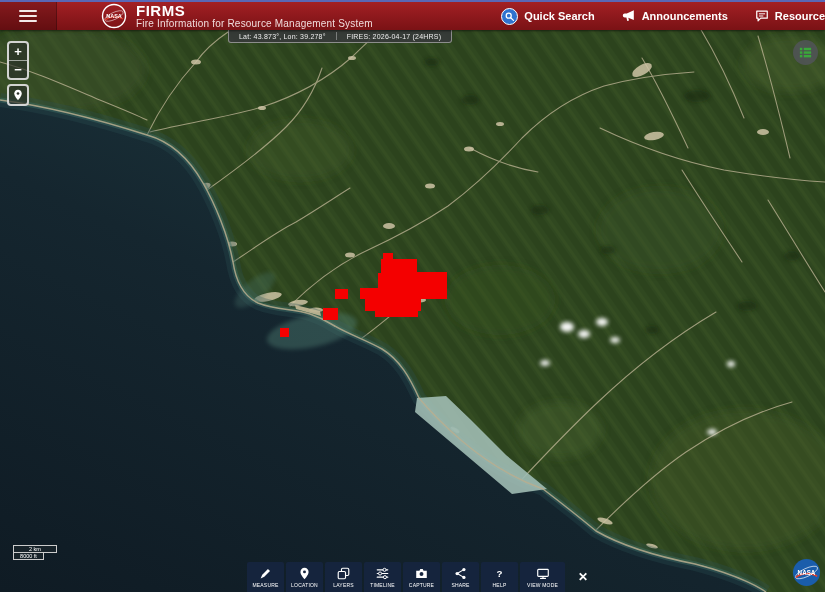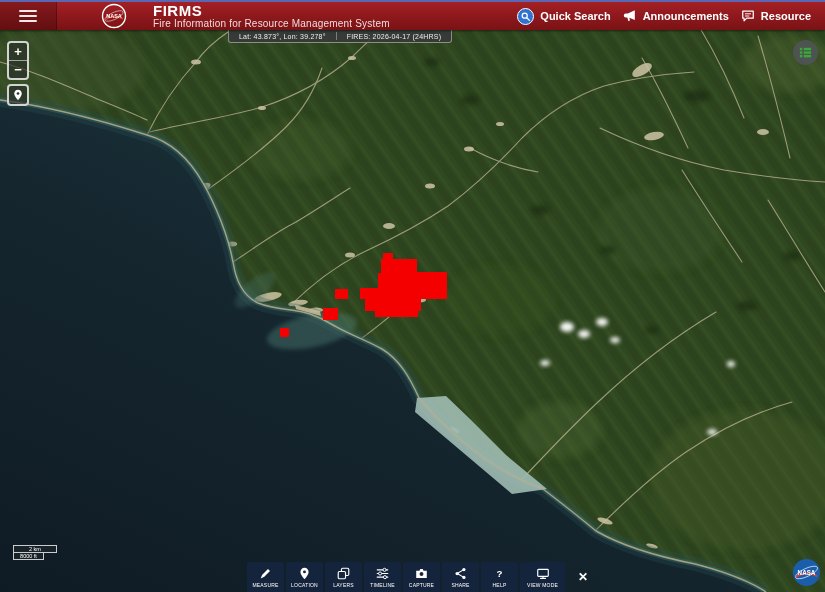--- a/index.html
+++ b/index.html
@@ -8,24 +8,24 @@
 
   
   .map-svg{position:absolute;left:0;top:0;width:825px;height:592px;display:block;}
 
   
   .top-accent{position:absolute;left:0;top:0;width:100%;height:2px;background:#5a67b5;z-index:20;}
   .header{position:absolute;left:0;top:2px;width:100%;height:28px;background:linear-gradient(180deg,#a32024,#7a1215);display:flex;align-items:center;z-index:19;box-shadow:0 1px 2px rgba(0,0,0,.5);}
   .menu-zone{width:56px;height:100%;background:rgba(0,0,0,.18);border-right:1px solid rgba(0,0,0,.25);display:flex;align-items:center;justify-content:center;flex:0 0 auto;cursor:pointer;}
   .hamburger{width:18px;height:12px;display:flex;flex-direction:column;justify-content:space-between;}
   .hamburger span{display:block;height:2px;background:#f3e9e9;border-radius:1px;}
-  .brand{display:flex;align-items:center;margin-left:44px;gap:26px;}
+  .brand{display:flex;align-items:center;margin-left:44px;gap:9px;}
   .brand-title{color:#fff;font-weight:bold;font-size:15px;letter-spacing:.5px;line-height:14px;}
   .brand-sub{color:#f0dcdc;font-size:10px;letter-spacing:.2px;}
-  .header-nav{margin-left:auto;display:flex;align-items:center;gap:12px;padding-right:14px;}
+  .header-nav{margin-left:auto;display:flex;align-items:center;gap:27px;padding-right:0;}
   .nav-item{display:flex;align-items:center;gap:6px;color:#fff;font-size:11px;font-weight:bold;cursor:pointer;white-space:nowrap;}
   .qs-icon{width:17px;height:17px;border-radius:50%;background:#2f72cf;border:1.5px solid #fff;display:flex;align-items:center;justify-content:center;box-sizing:border-box;}
 
   
   .status-bar{position:absolute;left:228px;top:30px;height:12px;display:flex;align-items:center;background:rgba(55,57,58,.88);border:1px solid rgba(170,170,170,.75);border-top:none;border-radius:0 0 3px 3px;color:#eee;font-size:7px;z-index:15;letter-spacing:.2px;}
   .status-seg{padding:0 10px;white-space:nowrap;}
   .status-div{width:1px;height:8px;background:rgba(255,255,255,.35);}
 
   
   .zoom-ctrl{position:absolute;left:7px;top:41px;width:22px;background:rgba(42,48,42,.65);border:2px solid rgba(240,240,240,.85);border-radius:4px;z-index:15;box-sizing:border-box;}

